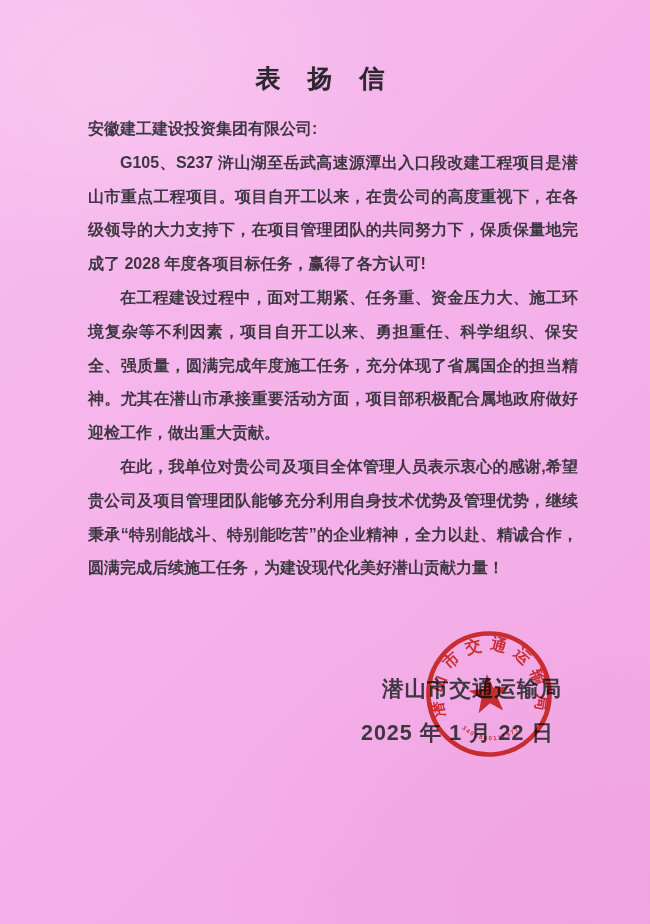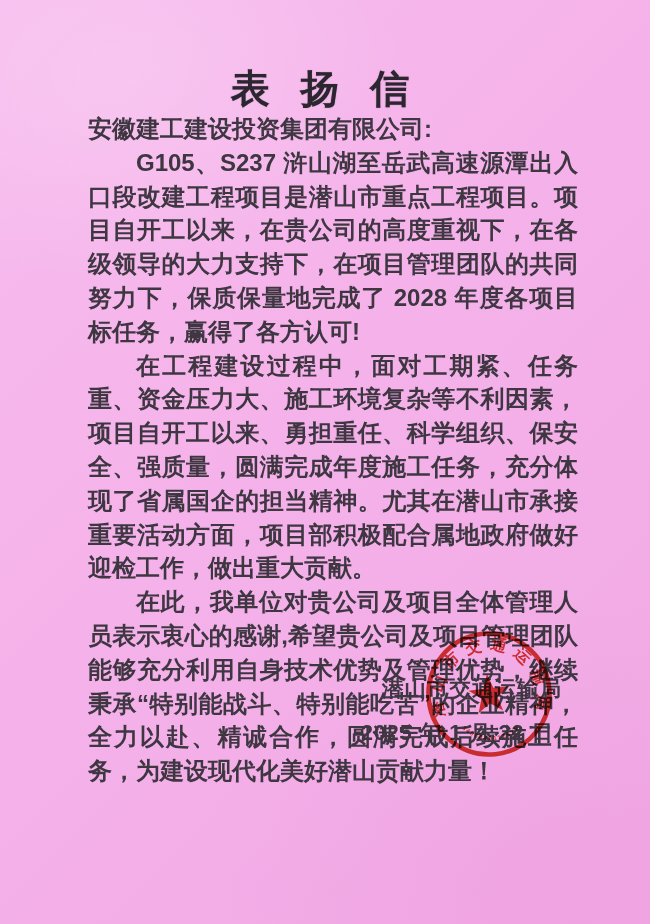--- a/index.html
+++ b/index.html
@@ -15,31 +15,31 @@
     background:
       radial-gradient(ellipse 420px 300px at 18% 8%, rgba(255,255,255,0.18), rgba(255,255,255,0) 70%),
       radial-gradient(ellipse 500px 400px at 85% 95%, rgba(230,140,215,0.20), rgba(230,140,215,0) 70%),
       linear-gradient(135deg, #f7bdee 0%, #f5b2ea 45%, #f1a8e3 100%);
   }
   .title {
     position: absolute;
     top: 62px; left: 0; right: 0;
     margin: 0;
     text-align: center;
-    font-size: 39px;
+    font-size: 25px;
     font-weight: 900;
     letter-spacing: 10px;
     color: #2c2630;
     text-shadow: 0 0 1px rgba(44,38,48,0.5);
   }
   .body {
     position: absolute;
     left: 88px; top: 112px;
     width: 490px;
-    font-size: 24px;
+    font-size: 16px;
     line-height: 33.8px;
     font-weight: 600;
     color: #3e3742;
     text-align: justify;
   }
   .body p { margin: 0; }
   .salutation { font-weight: 700; }
   .para { text-indent: 2em; }
   .signature {
     position: absolute;

